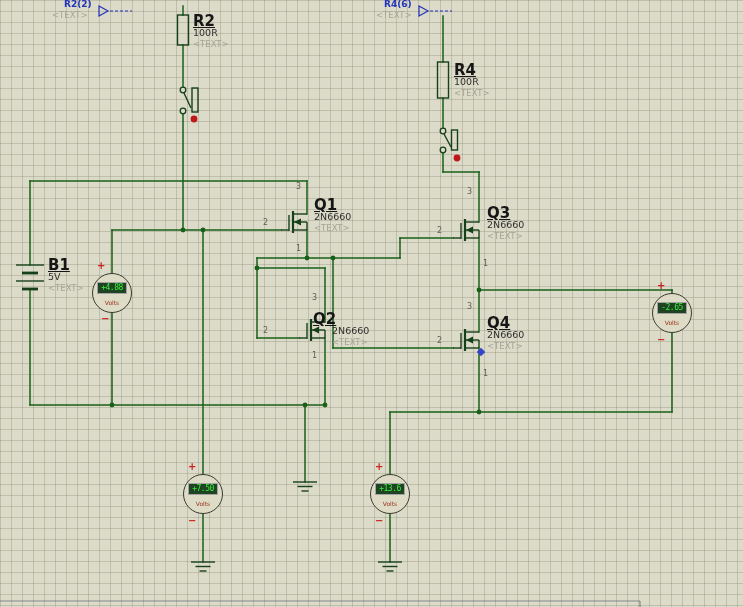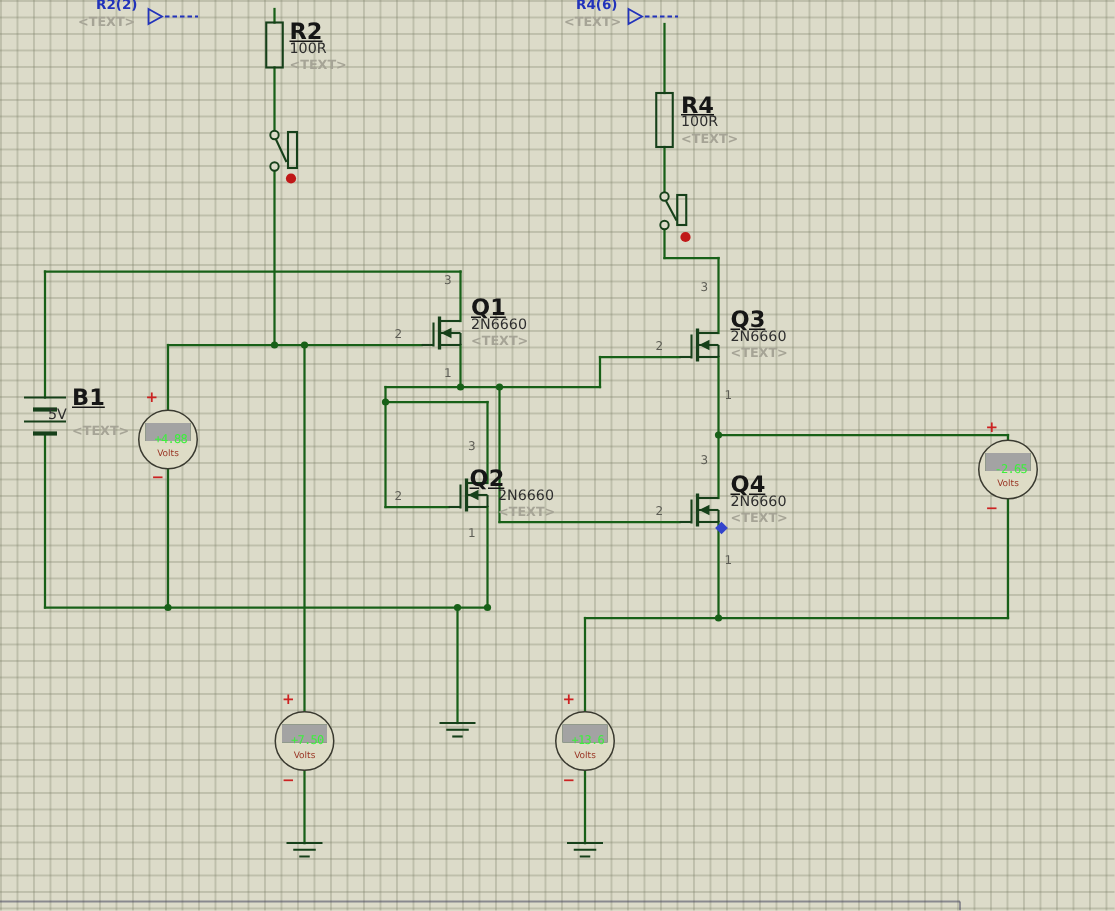--- a/index.html
+++ b/index.html
@@ -25,31 +25,31 @@
   .dot { fill:#186018; }
   .reddot { fill:#C01818; }
   .bluemark { fill:#3344CC; }
   .probe-tri { stroke:#2233BB; stroke-width:1.2; fill:none; }
   .probe-dash { stroke:#2233BB; stroke-width:1.2; stroke-dasharray:3,2; fill:none; }
   .edge { stroke:rgba(70,70,95,0.55); stroke-width:1.2; }
 
   .lbl { position:absolute; white-space:nowrap; line-height:1; }
   .ref { font-size:15px; font-weight:bold; color:#161616;text-decoration:underline; }
   .val { font-size:9.5px; color:#2E2E2E; }
-  .ph  { font-size:8.5px; color:#A6A496;font-weight:bold; }
+  .ph  { font-size:8.5px; color:#A6A496; }
   .pin { font-size:8px; color:#5E5E56; }
   .probe-lbl { font-size:9px; font-weight:bold; color:#2233BB; }
 
   .meter {
     position:absolute; width:40px; height:40px; border-radius:50%;
     background:#DEDCC6; border:1px solid #3A3A30;
   }
   .meter .lcd {
     position:absolute; left:4px; top:8px; width:30px; height:12px;
-    background:#1F4423; border:6px solid #a3a3a3;
+    background:#1F4423; border:1px solid #a3a3a3;
     color:#3CF03C; font-family:"DejaVu Sans Mono", monospace;
     font-size:8px; line-height:10px; text-align:center; letter-spacing:-0.5px;
   }
   .meter .unit {
     position:absolute; left:0; bottom:6px; width:100%;
     text-align:center; font-size:6px; color:#993322;
   }
   .term { position:absolute; color:#CC2222; font-size:10px; font-weight:bold; line-height:1; }
 </style>
 </head>
@@ -187,21 +187,21 @@
 
   <div class="lbl ref" style="left:193px; top:14px">R2</div>
   <div class="lbl val" style="left:193px; top:28px">100R</div>
   <div class="lbl ph" style="left:193px; top:40px">&lt;TEXT&gt;</div>
 
   <div class="lbl ref" style="left:454px; top:63px">R4</div>
   <div class="lbl val" style="left:454px; top:77px">100R</div>
   <div class="lbl ph" style="left:454px; top:89px">&lt;TEXT&gt;</div>
 
   <div class="lbl ref" style="left:48px; top:258px">B1</div>
-  <div class="lbl val" style="left:32px; top:272px">5V</div>
+  <div class="lbl val" style="left:48px; top:272px">5V</div>
   <div class="lbl ph" style="left:48px; top:284px">&lt;TEXT&gt;</div>
 
   <div class="lbl ref" style="left:314px; top:198px">Q1</div>
   <div class="lbl val" style="left:314px; top:212px">2N6660</div>
   <div class="lbl ph" style="left:314px; top:224px">&lt;TEXT&gt;</div>
   <div class="lbl pin" style="left:296px; top:183px">3</div>
   <div class="lbl pin" style="left:263px; top:219px">2</div>
   <div class="lbl pin" style="left:296px; top:245px">1</div>
 
   <div class="lbl ref" style="left:313px; top:312px">Q2</div>

